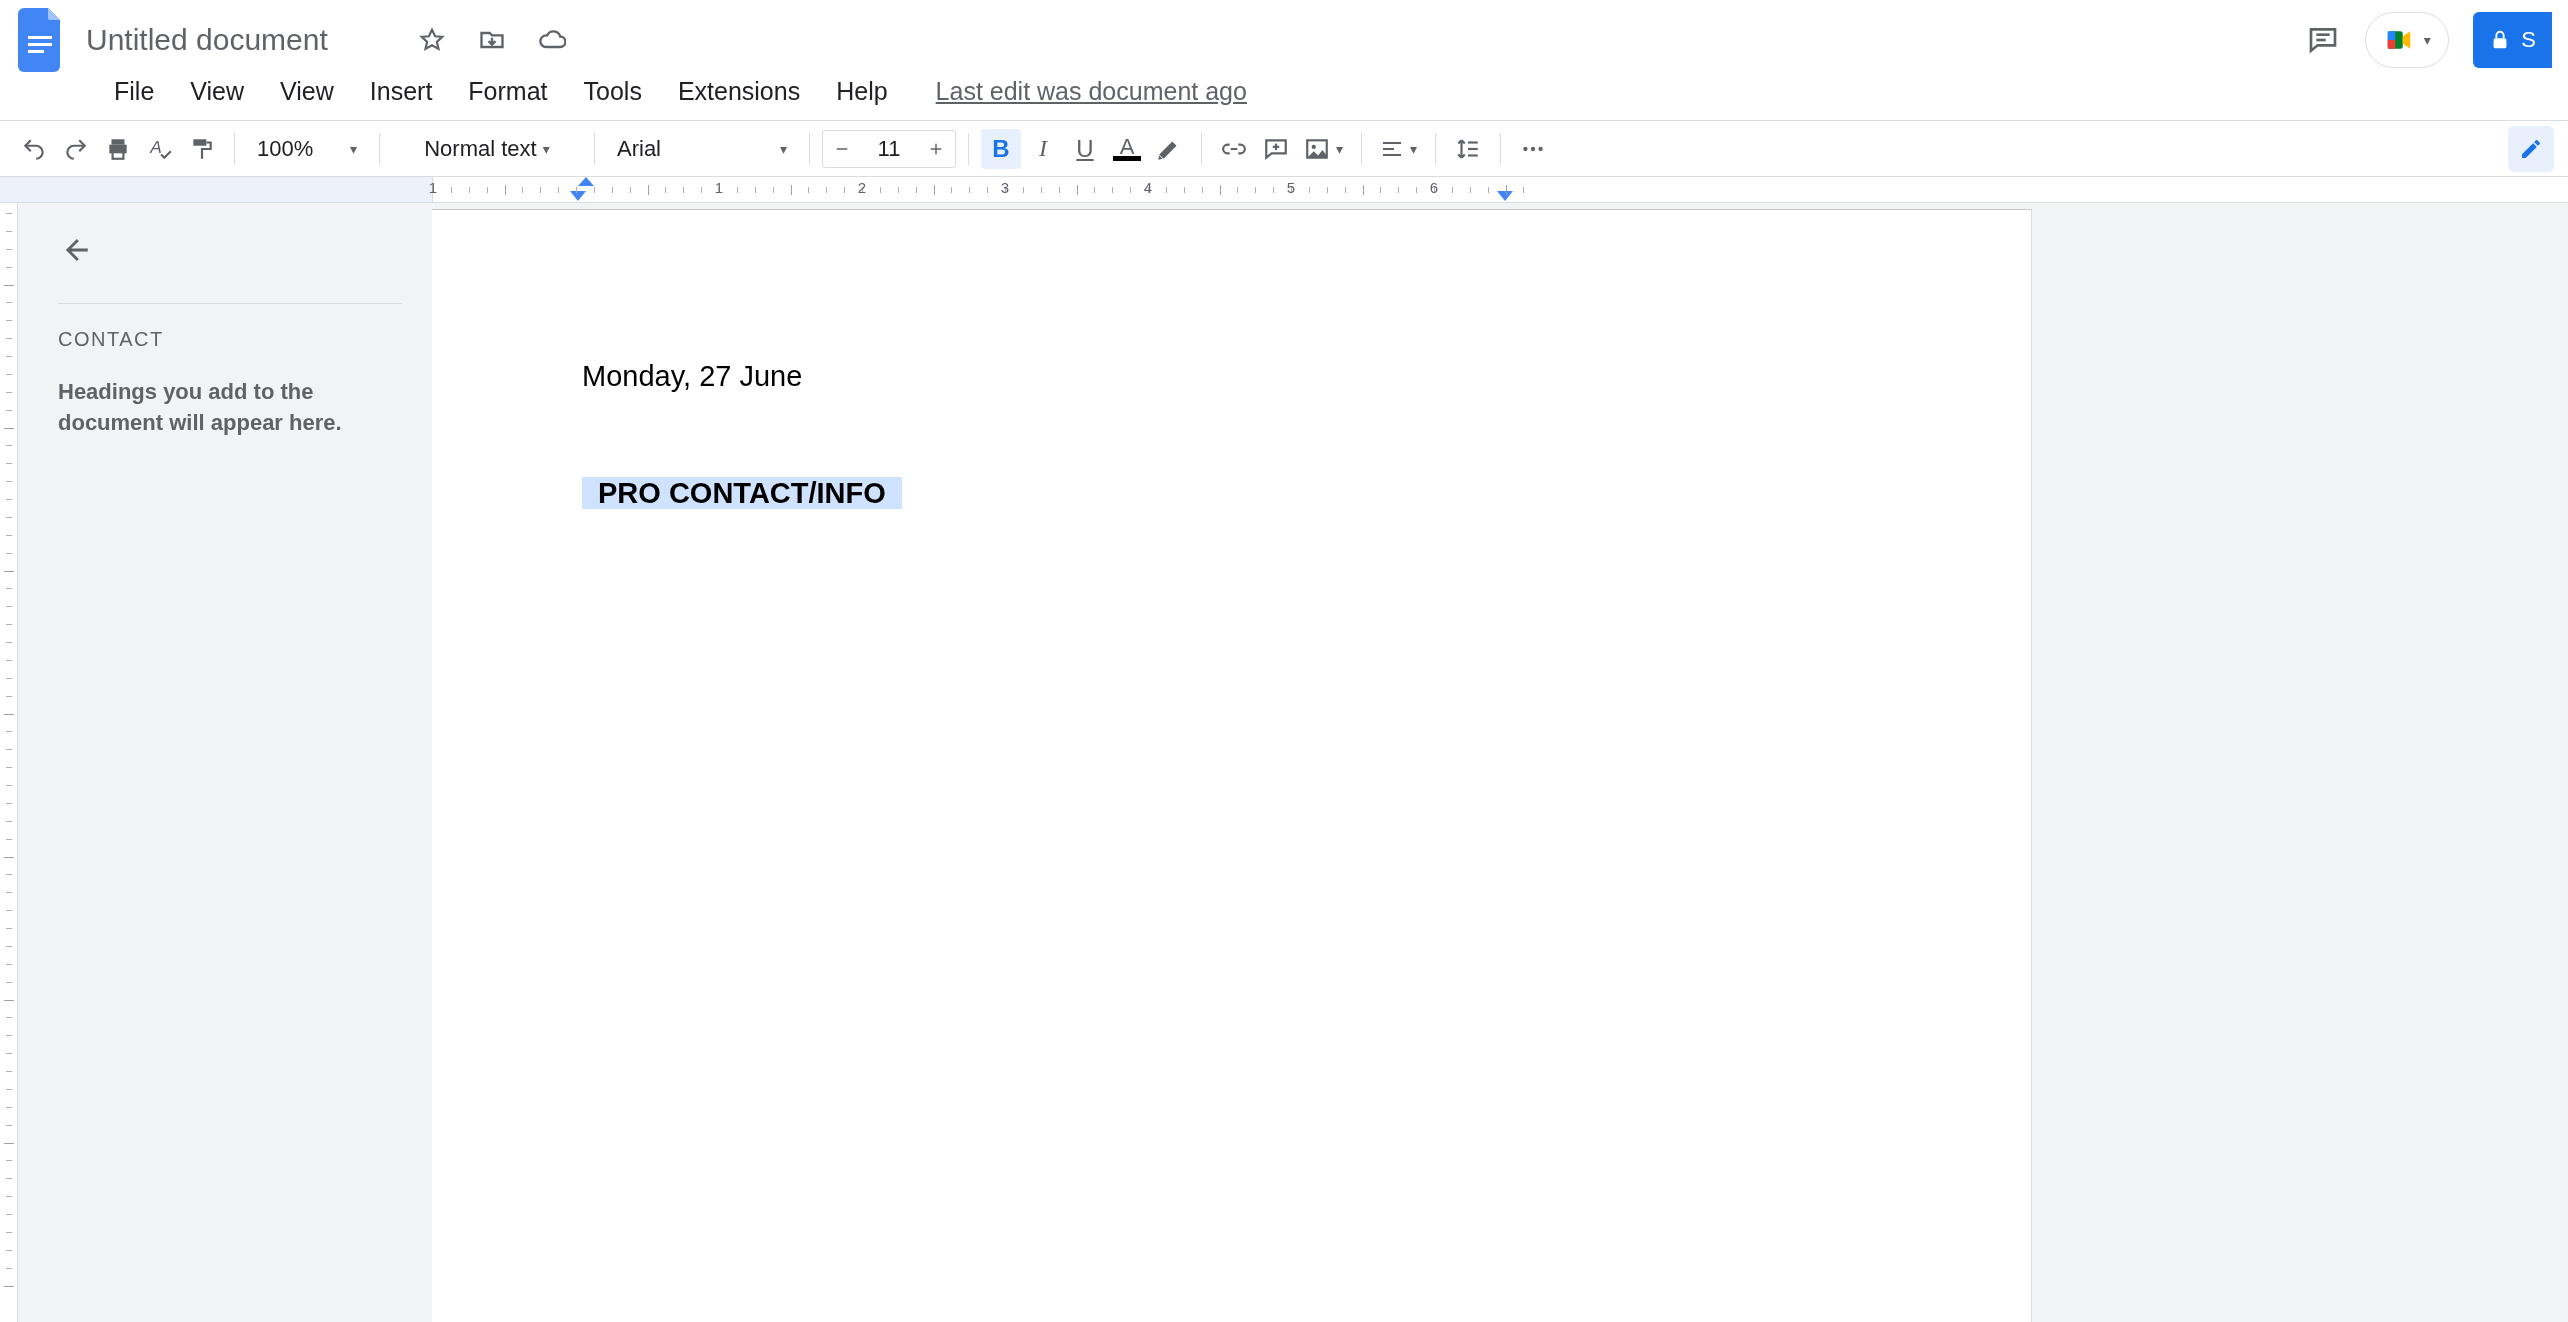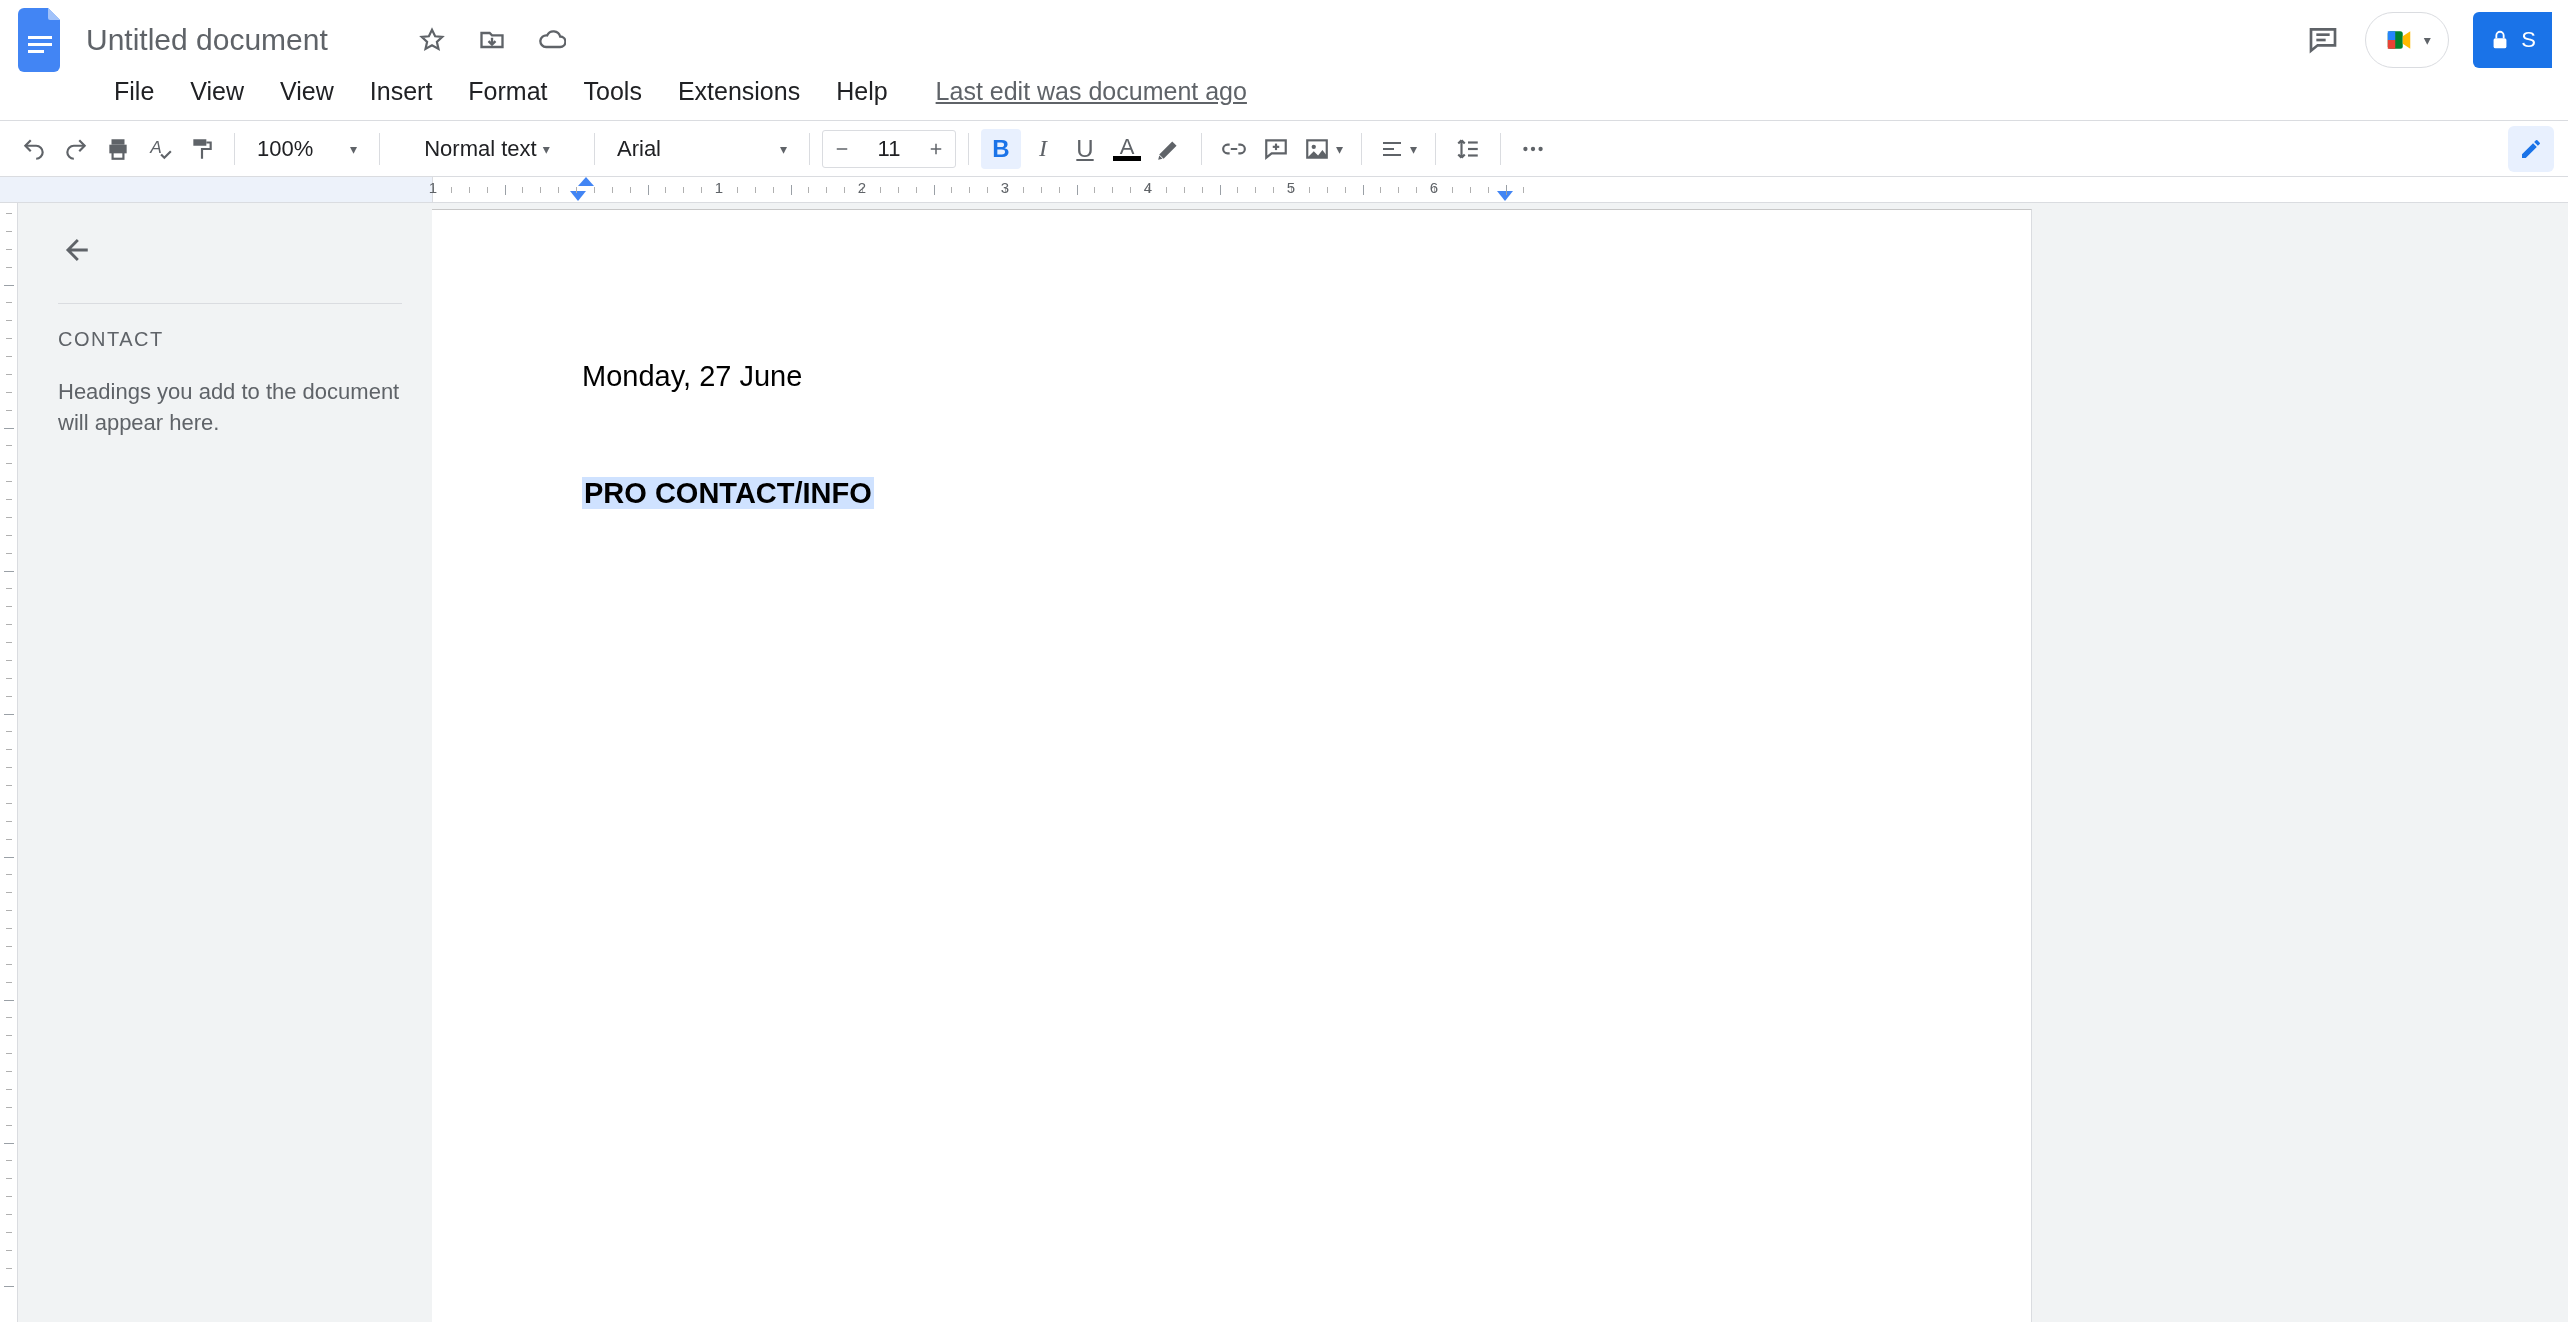--- a/index.html
+++ b/index.html
@@ -99,29 +99,29 @@
 .vtick-m{position:absolute;left:4px;width:10px;height:1px;background:#9aa0a6;}
 .outline-panel {
   width:414px; padding:30px 30px 0 40px; background:#f1f3f4;
 }
 .outline-back { width:40px;height:40px; color:#5f6368; cursor:pointer; margin-bottom:30px;}
 .outline-header { display:flex; align-items:center; justify-content:space-between; padding-bottom:16px; }
 .outline-title { font-size:20px; letter-spacing:1.5px; color:#5f6368; font-weight:500;}
 .outline-add { font-size:30px; color:#5f6368; cursor:pointer; }
 .outline-div { height:1px; background:#dadce0; margin-bottom:24px;}
 .outline-sub { font-size:20px; letter-spacing:1.5px; color:#5f6368; font-weight:500; margin-bottom:26px;}
-.outline-hint { font-size:22px; color:#5f6368; line-height:1.4; }
+.outline-hint { font-size:22px; color:#5f6368; line-height:1.4;font-weight:bold; }
 .page-area { flex:1; position:relative; overflow:hidden; background:#f1f3f4; padding-top:6px;}
 .page {
   position:absolute; left:0; top:6px; width:1600px; min-height:2000px; background:#fff;
   border:1px solid #dadce0; border-left:none; border-top:1px solid #c7c7c7;
 }
 .page-content { padding:150px 150px 0 150px; font-family: Arial; }
 .doc-line1 { font-size:29px; color:#000; margin-bottom:84px;}
-.doc-line2 { font-size:29px; font-weight:700; color:#000; background:#cfe2ff; display:inline; padding:0 2px;}
+.doc-line2 { font-size:29px; font-weight:700; color:#000; background:#cfe2ff; display:inline; padding:0 16px;}
 
 .sv { stroke:#5f6368; stroke-width:2; fill:none; }
 .svf { fill:#5f6368; }
 .underline-color-bar { width:28px; height:5px; background:#000; margin-top:-2px;}
 </style>
 </head>
 <body>
 
 <div class="topbar">
   <div class="docs-logo">

